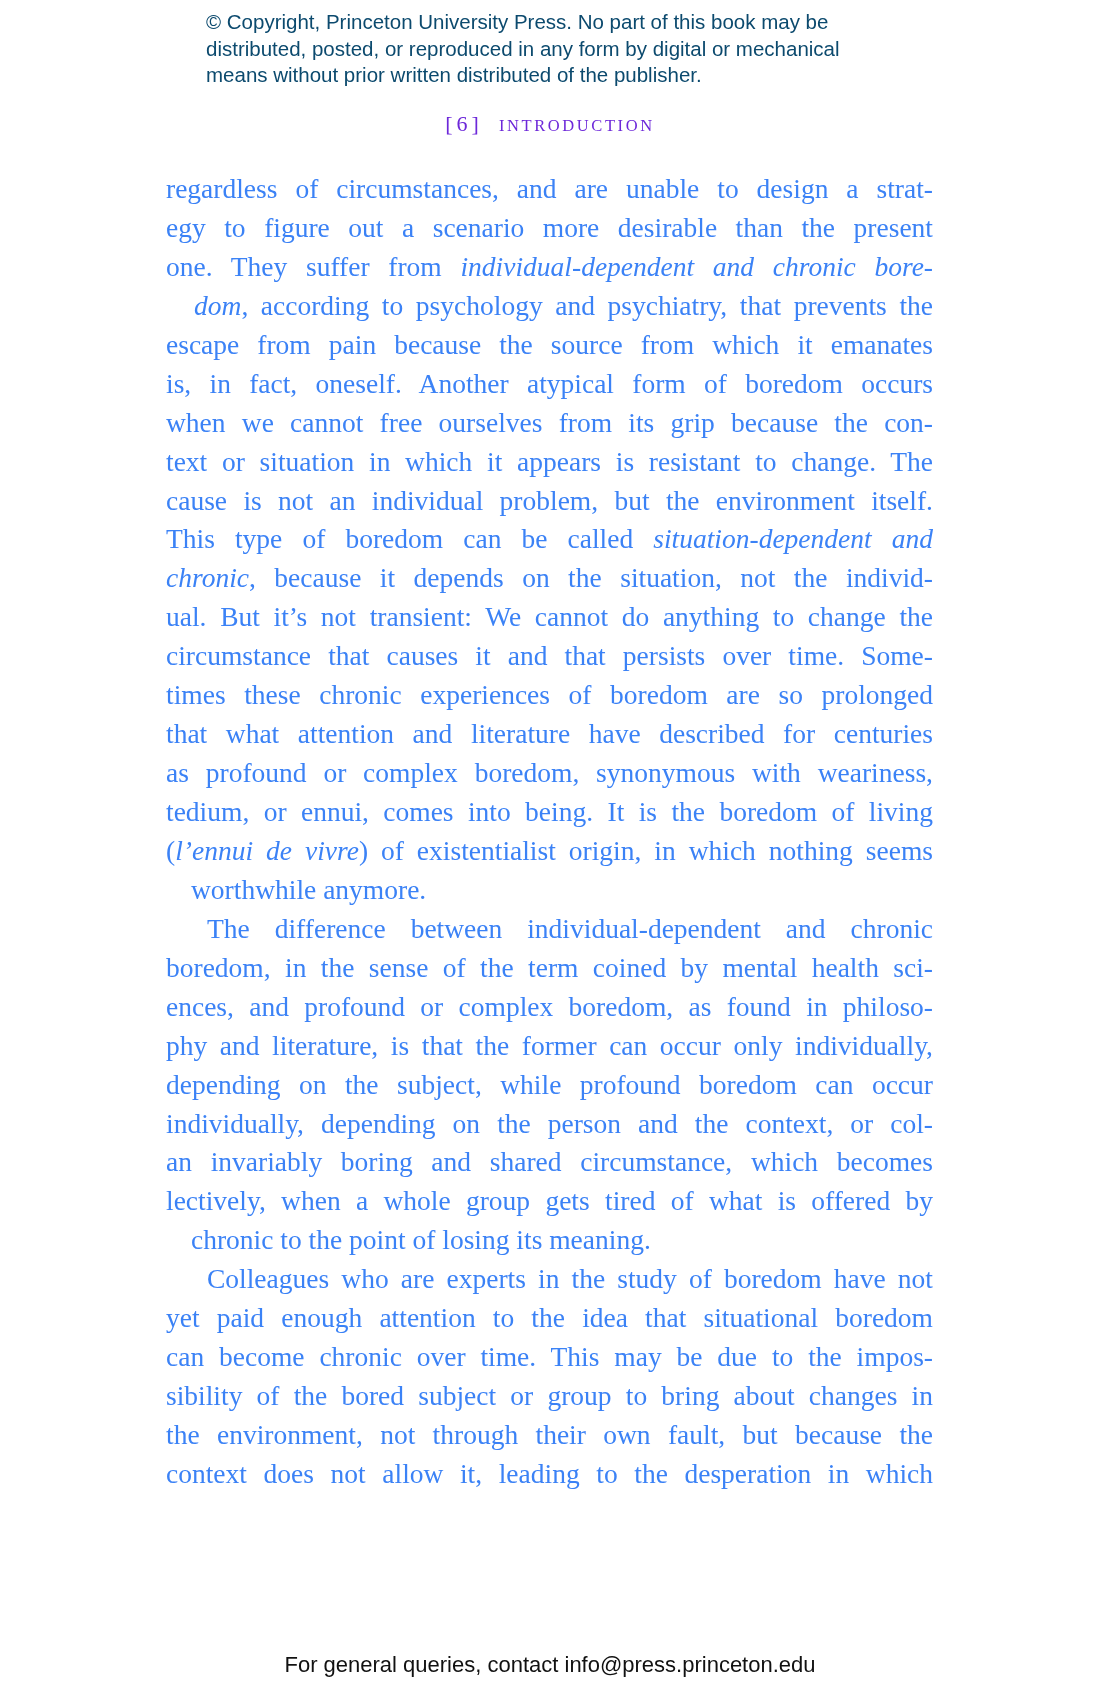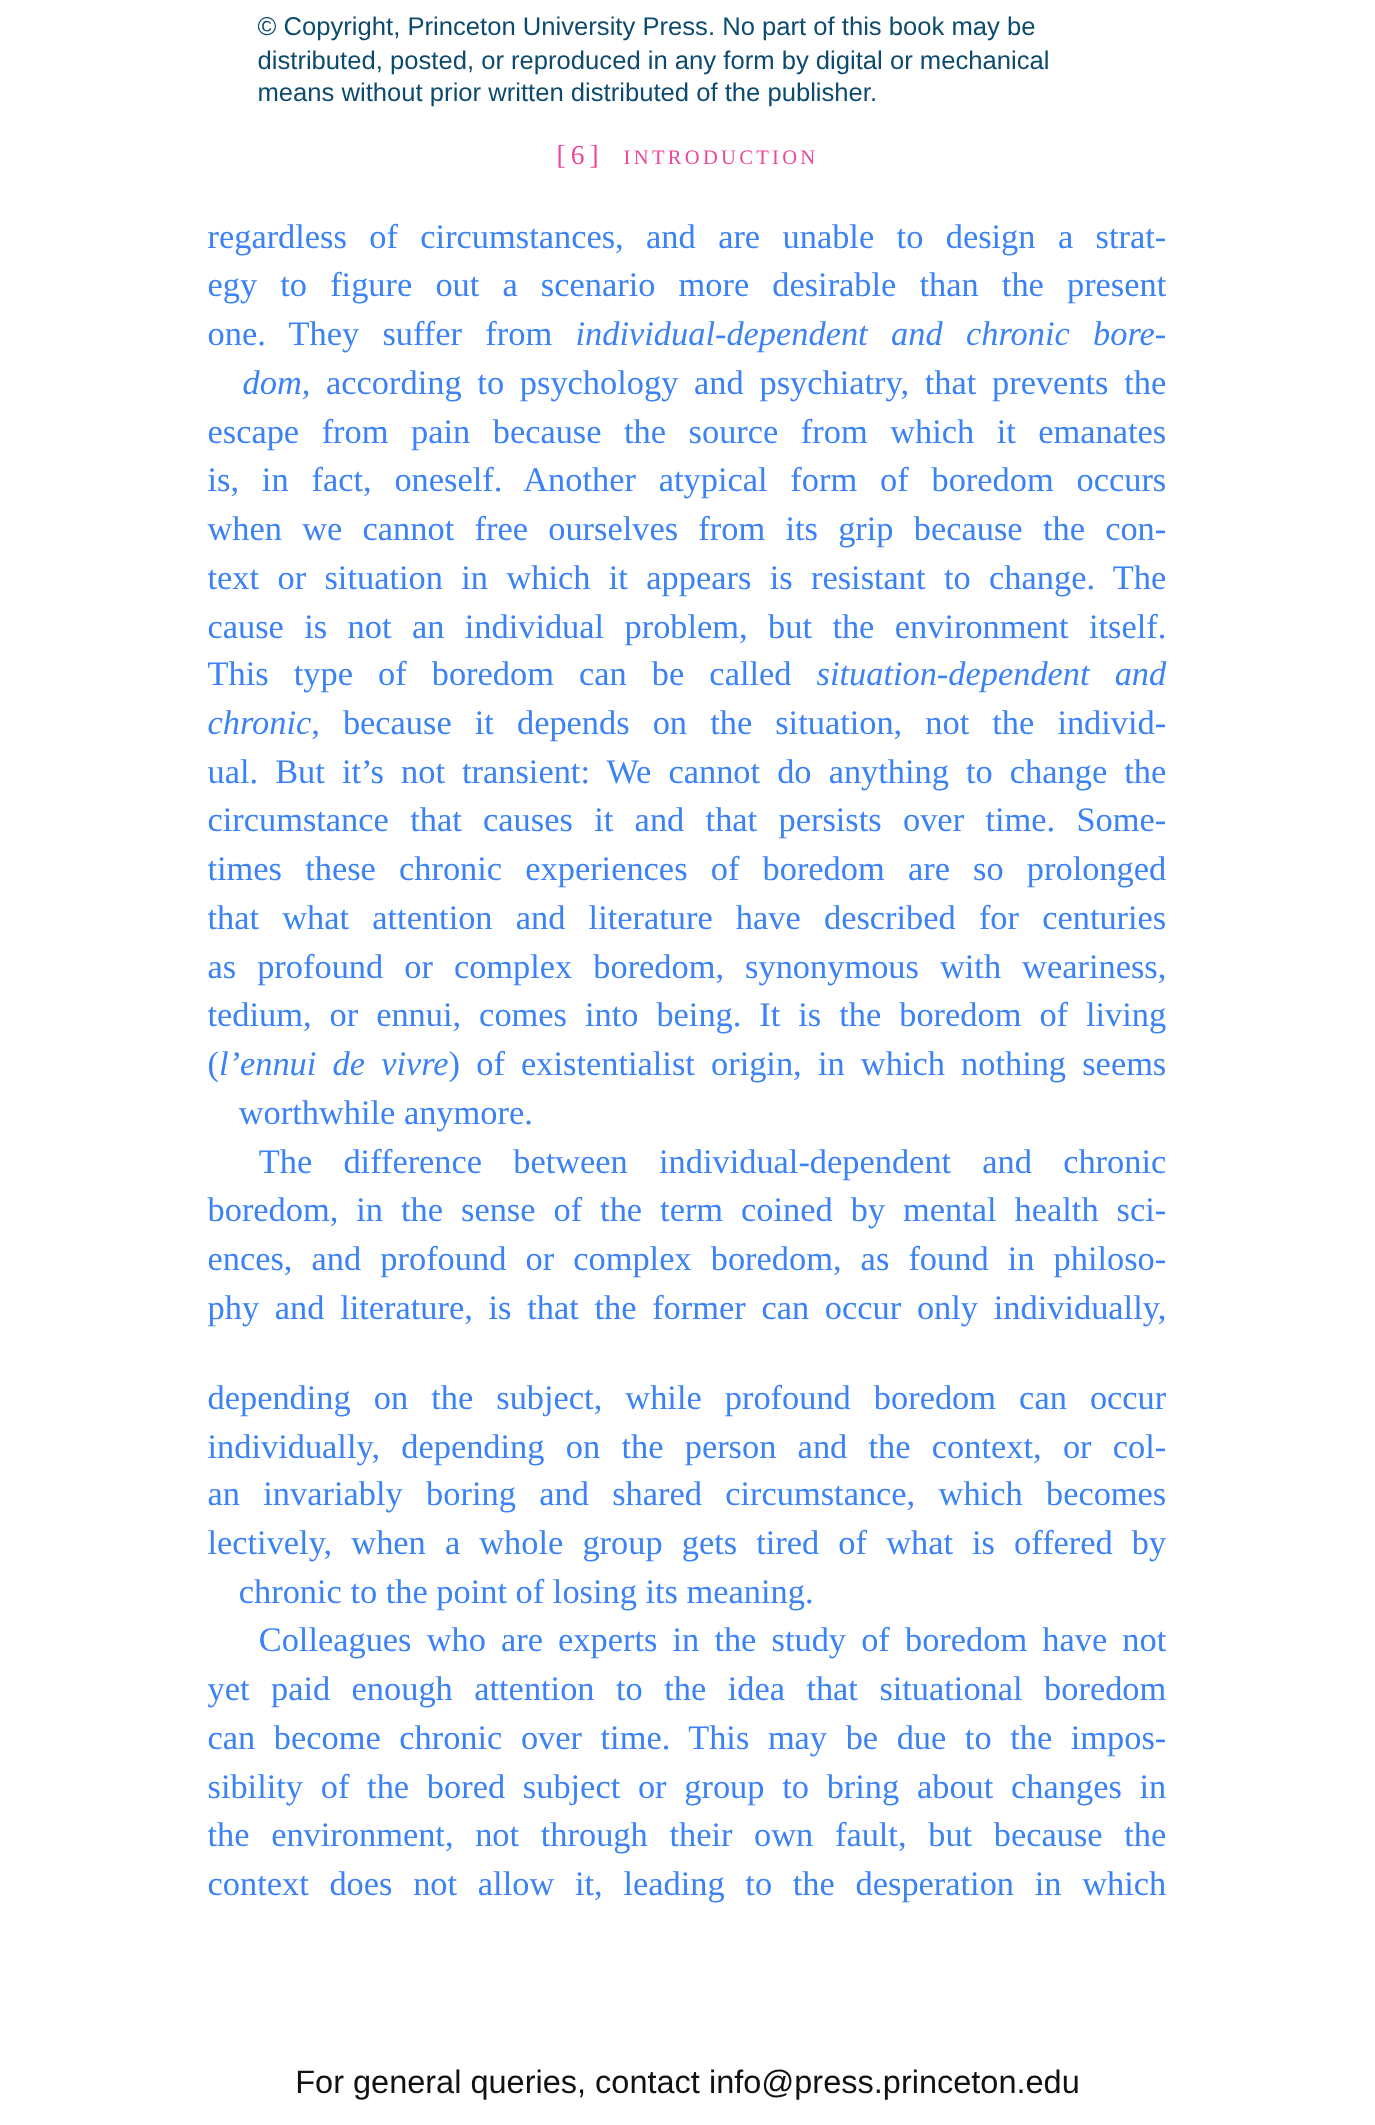--- a/index.html
+++ b/index.html
@@ -25,21 +25,21 @@
     color: #0c4a6e;
   }
   .copyright .cline { display: block; white-space: nowrap; }
   .running-head {
     position: absolute;
     left: 0;
     width: 1100px;
     top: 110px;
     text-align: center;
     font-family: "Liberation Serif", serif;
-    color: #ec4899;
+    color: #6d28d9;
     font-size: 22px;
     line-height: 28px;
     white-space: nowrap;
   }
   .running-head .folio {
     letter-spacing: 4px;
     margin-right: 16px;
   }
   .running-head .section {
     font-size: 16.5px;
@@ -72,21 +72,21 @@
     padding-left: 41px;
   }
   .line em, .line i { font-style: italic; }
   .footer {
     position: absolute;
     left: 0;
     width: 1100px;
     top: 1652px;
     text-align: center;
     font-family: "Liberation Sans", sans-serif;
-    font-size: 26px;
+    font-size: 22px;
     line-height: 26px;
     color: #111111;
   }
 </style>
 </head>
 <body>
 
 <div class="copyright">
   <span class="cline">© Copyright, Princeton University Press. No part of this book may be</span>
   <span class="cline">distributed, posted, or reproduced in any form by digital or mechanical</span>
@@ -114,21 +114,21 @@
     <div class="line" style="white-space: normal;"><span>times these chronic experiences of boredom are so prolonged</span></div>
     <div class="line" style="white-space: normal;"><span>that what attention and literature have described for centuries</span></div>
     <div class="line" style="white-space: normal;"><span>as profound or complex boredom, synonymous with weariness,</span></div>
     <div class="line" style="white-space: normal;"><span>tedium, or ennui, comes into being. It is the boredom of living</span></div>
     <div class="line" style="white-space: normal;"><span>(</span><em>l’ennui de vivre</em><span>) of existentialist origin, in which nothing seems</span></div>
     <div class="line last"><span>worthwhile anymore.</span></div>
     <div class="line indent" style="white-space: normal;"><span>The difference between individual-dependent and chronic</span></div>
     <div class="line" style="white-space: normal;"><span>boredom, in the sense of the term coined by mental health sci-</span></div>
     <div class="line" style="white-space: normal;"><span>ences, and profound or complex boredom, as found in philoso-</span></div>
     <div class="line" style="white-space: normal;"><span>phy and literature, is that the former can occur only individually,</span></div>
-    <div class="line" style="white-space: normal; margin-top: 33px;"><span>depending on the subject, while profound boredom can occur</span></div>
+    <div class="line" style="white-space: normal;"><span>depending on the subject, while profound boredom can occur</span></div>
     <div class="line" style="white-space: normal;"><span>individually, depending on the person and the context, or col-</span></div>
     <div class="line" style="white-space: normal;"><span>an invariably boring and shared circumstance, which becomes</span></div>
     <div class="line" style="white-space: normal;"><span>lectively, when a whole group gets tired of what is offered by</span></div>
     <div class="line last"><span>chronic to the point of losing its meaning.</span></div>
     <div class="line indent" style="white-space: normal;"><span>Colleagues who are experts in the study of boredom have not</span></div>
     <div class="line" style="white-space: normal;"><span>yet paid enough attention to the idea that situational boredom</span></div>
     <div class="line" style="white-space: normal;"><span>can become chronic over time. This may be due to the impos-</span></div>
     <div class="line" style="white-space: normal;"><span>sibility of the bored subject or group to bring about changes in</span></div>
     <div class="line" style="white-space: normal;"><span>the environment, not through their own fault, but because the</span></div>
     <div class="line" style="white-space: normal;"><span>context does not allow it, leading to the desperation in which</span></div>

